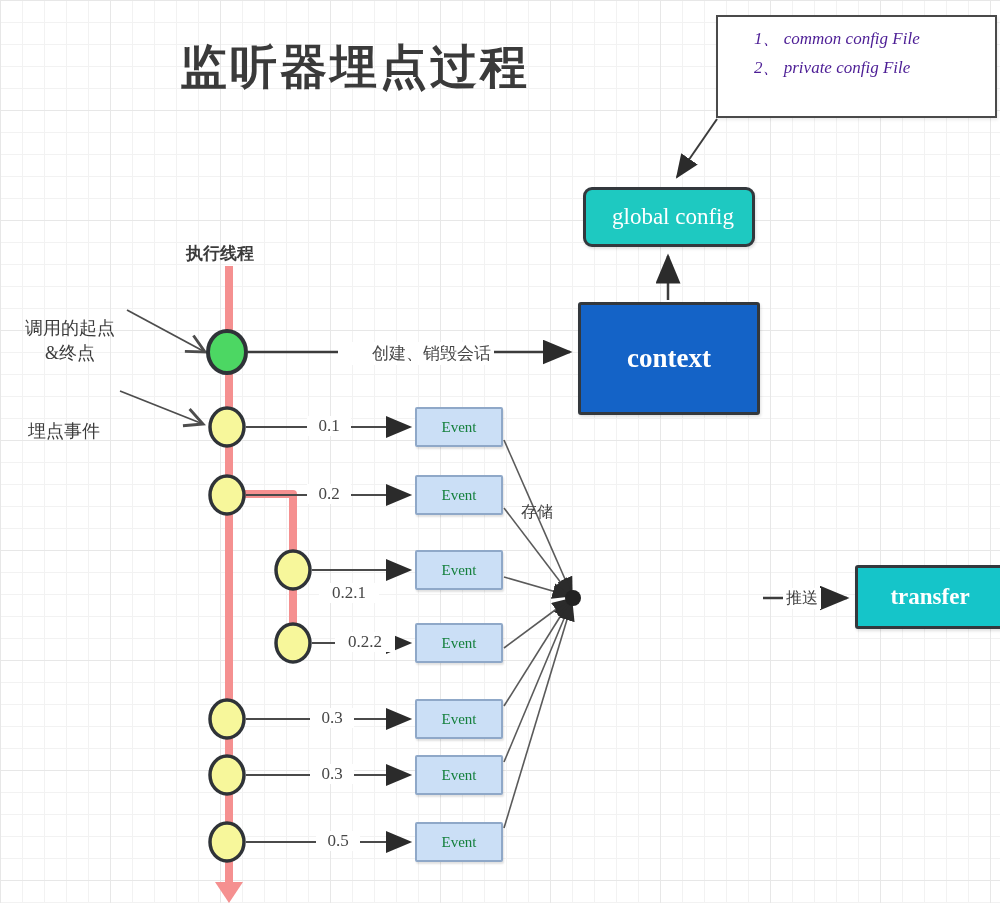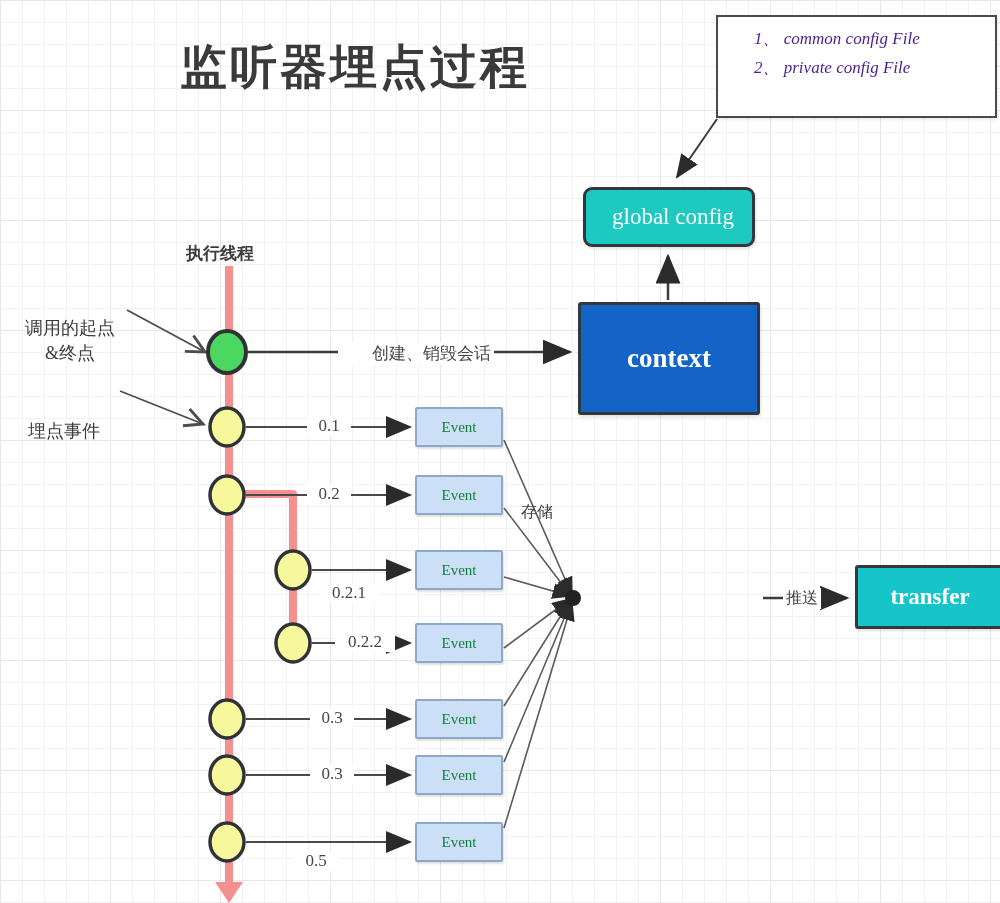--- a/index.html
+++ b/index.html
@@ -120,21 +120,21 @@
     <div class="event-box" style="left:415px;top:699px;width:88px;height:40px;">Event</div>
     <div class="event-box" style="left:415px;top:755px;width:88px;height:40px;">Event</div>
     <div class="event-box" style="left:415px;top:822px;width:88px;height:40px;">Event</div>
 
     <div class="tag" style="left:307px;top:416px;width:40px;">0.1</div>
     <div class="tag" style="left:307px;top:484px;width:40px;">0.2</div>
     <div class="tag" style="left:319px;top:559px;width:56px;margin-top:24px;">0.2.1</div>
     <div class="tag" style="left:335px;top:632px;width:56px;">0.2.2</div>
     <div class="tag" style="left:310px;top:708px;width:40px;">0.3</div>
     <div class="tag" style="left:310px;top:764px;width:40px;">0.3</div>
-    <div class="tag" style="left:294px;top:831px;width:40px;margin-top:20px;">0.5</div>
+    <div class="tag" style="left:316px;top:831px;width:40px;">0.5</div>
 
     <div class="lbl lbl-bold" style="left:186px;top:206px;">执行线程</div>
     <div class="lbl" style="left:8px;top:280px;width:124px;text-align:center;line-height:25px;">
       <div>调用的起点</div>
       <div>&amp;终点</div>
     </div>
     <div class="lbl" style="left:28px;top:383px;">埋点事件</div>
 
     <div class="on-line" style="left:338px;top:342px;width:150px;">创建、销毁会话</div>
     <div class="small-cn" style="left:521px;top:502px;">存储</div>

